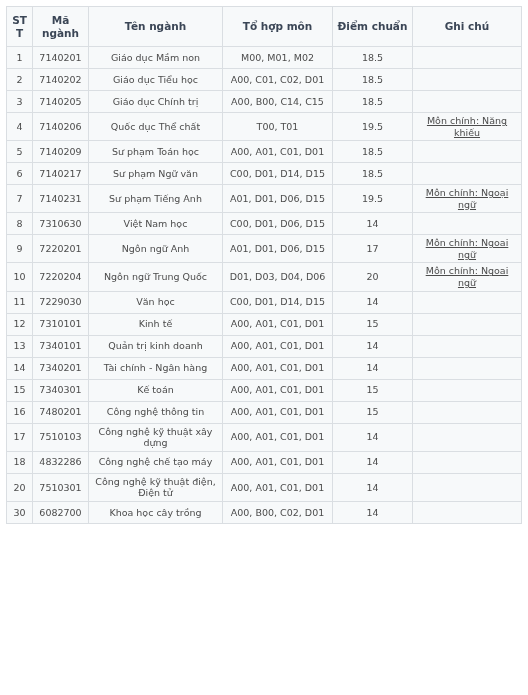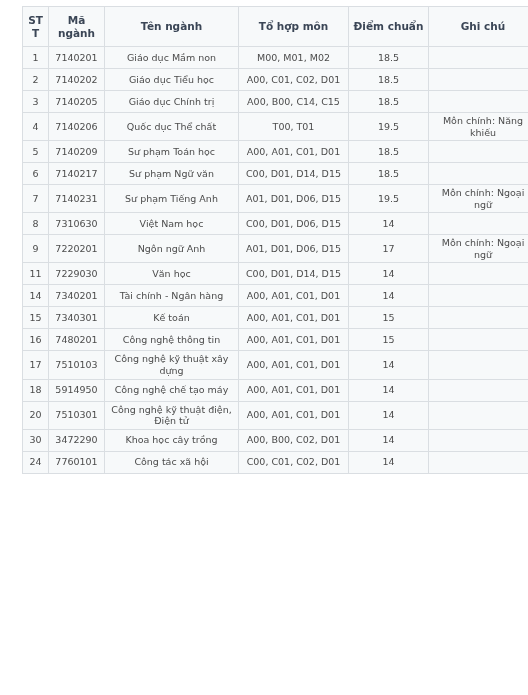--- a/index.html
+++ b/index.html
@@ -7,21 +7,21 @@
     padding: 0;
     background: #ffffff;
   }
   body {
     width: 528px;
     height: 695px;
     font-family: "DejaVu Sans", "Liberation Sans", sans-serif;
     overflow: hidden;
   }
   .table-wrap {
-    padding: 6px 6px 0 22px;
+    padding: 6px 6px 0 6px;
     box-sizing: border-box;
     width: 528px;
   }
   table.admissions {
     border-collapse: collapse;
     width: 515px;
     table-layout: fixed;
     background: #f7f9fa;
   }
   table.admissions th,
@@ -49,21 +49,21 @@
   }
   
   col.c-stt     { width: 26px; }
   col.c-code    { width: 56px; }
   col.c-name    { width: 134px; }
   col.c-combo   { width: 110px; }
   col.c-score   { width: 80px; }
   col.c-note    { width: 109px; }
 
   td.cell-stt, td.cell-code, td.cell-score { white-space: nowrap; }
-  td.cell-note { color: #4c4c4c; }
+  td.cell-note { color: #4c4c4c; text-decoration: underline; }
 </style>
 </head>
 <body>
 
 <div class="table-wrap">
   <table class="admissions">
     <colgroup>
       <col class="c-stt">
         <col class="c-code">
         <col class="c-name">
@@ -148,28 +148,52 @@
         </tr>
         <tr>
           <td class="cell-stt">9</td>
           <td class="cell-code">7220201</td>
           <td class="cell-name">Ngôn ngữ Anh</td>
           <td class="cell-combo">A01, D01, D06, D15</td>
           <td class="cell-score">17</td>
           <td class="cell-note">Môn chính: Ngoại ngữ</td>
         </tr>
         <tr>
+          <td class="cell-stt">10</td>
+          <td class="cell-code">7220204</td>
+          <td class="cell-name">Ngôn ngữ Trung Quốc</td>
+          <td class="cell-combo">D01, D03, D04, D06</td>
+          <td class="cell-score">20</td>
+          <td class="cell-note">Môn chính: Ngoại ngữ</td>
+        </tr>
+        <tr>
           <td class="cell-stt">11</td>
           <td class="cell-code">7229030</td>
           <td class="cell-name">Văn học</td>
           <td class="cell-combo">C00, D01, D14, D15</td>
           <td class="cell-score">14</td>
           <td class="cell-note"></td>
         </tr>
         <tr>
+          <td class="cell-stt">12</td>
+          <td class="cell-code">7310101</td>
+          <td class="cell-name">Kinh tế</td>
+          <td class="cell-combo">A00, A01, C01, D01</td>
+          <td class="cell-score">15</td>
+          <td class="cell-note"></td>
+        </tr>
+        <tr>
+          <td class="cell-stt">13</td>
+          <td class="cell-code">7340101</td>
+          <td class="cell-name">Quản trị kinh doanh</td>
+          <td class="cell-combo">A00, A01, C01, D01</td>
+          <td class="cell-score">14</td>
+          <td class="cell-note"></td>
+        </tr>
+        <tr>
           <td class="cell-stt">14</td>
           <td class="cell-code">7340201</td>
           <td class="cell-name">Tài chính - Ngân hàng</td>
           <td class="cell-combo">A00, A01, C01, D01</td>
           <td class="cell-score">14</td>
           <td class="cell-note"></td>
         </tr>
         <tr>
           <td class="cell-stt">15</td>
           <td class="cell-code">7340301</td>
@@ -189,45 +213,37 @@
         <tr>
           <td class="cell-stt">17</td>
           <td class="cell-code">7510103</td>
           <td class="cell-name">Công nghệ kỹ thuật xây dựng</td>
           <td class="cell-combo">A00, A01, C01, D01</td>
           <td class="cell-score">14</td>
           <td class="cell-note"></td>
         </tr>
         <tr>
           <td class="cell-stt">18</td>
-          <td class="cell-code">5914950</td>
+          <td class="cell-code">4832286</td>
           <td class="cell-name">Công nghệ chế tạo máy</td>
           <td class="cell-combo">A00, A01, C01, D01</td>
           <td class="cell-score">14</td>
           <td class="cell-note"></td>
         </tr>
         <tr>
           <td class="cell-stt">20</td>
           <td class="cell-code">7510301</td>
           <td class="cell-name">Công nghệ kỹ thuật điện, Điện tử</td>
           <td class="cell-combo">A00, A01, C01, D01</td>
           <td class="cell-score">14</td>
           <td class="cell-note"></td>
         </tr>
         <tr>
           <td class="cell-stt">30</td>
-          <td class="cell-code">3472290</td>
+          <td class="cell-code">6082700</td>
           <td class="cell-name">Khoa học cây trồng</td>
           <td class="cell-combo">A00, B00, C02, D01</td>
-          <td class="cell-score">14</td>
-          <td class="cell-note"></td>
-        </tr>
-        <tr>
-          <td class="cell-stt">24</td>
-          <td class="cell-code">7760101</td>
-          <td class="cell-name">Công tác xã hội</td>
-          <td class="cell-combo">C00, C01, C02, D01</td>
           <td class="cell-score">14</td>
           <td class="cell-note"></td>
         </tr>
       </tbody>
   </table>
 </div>
 
 </body></html>

